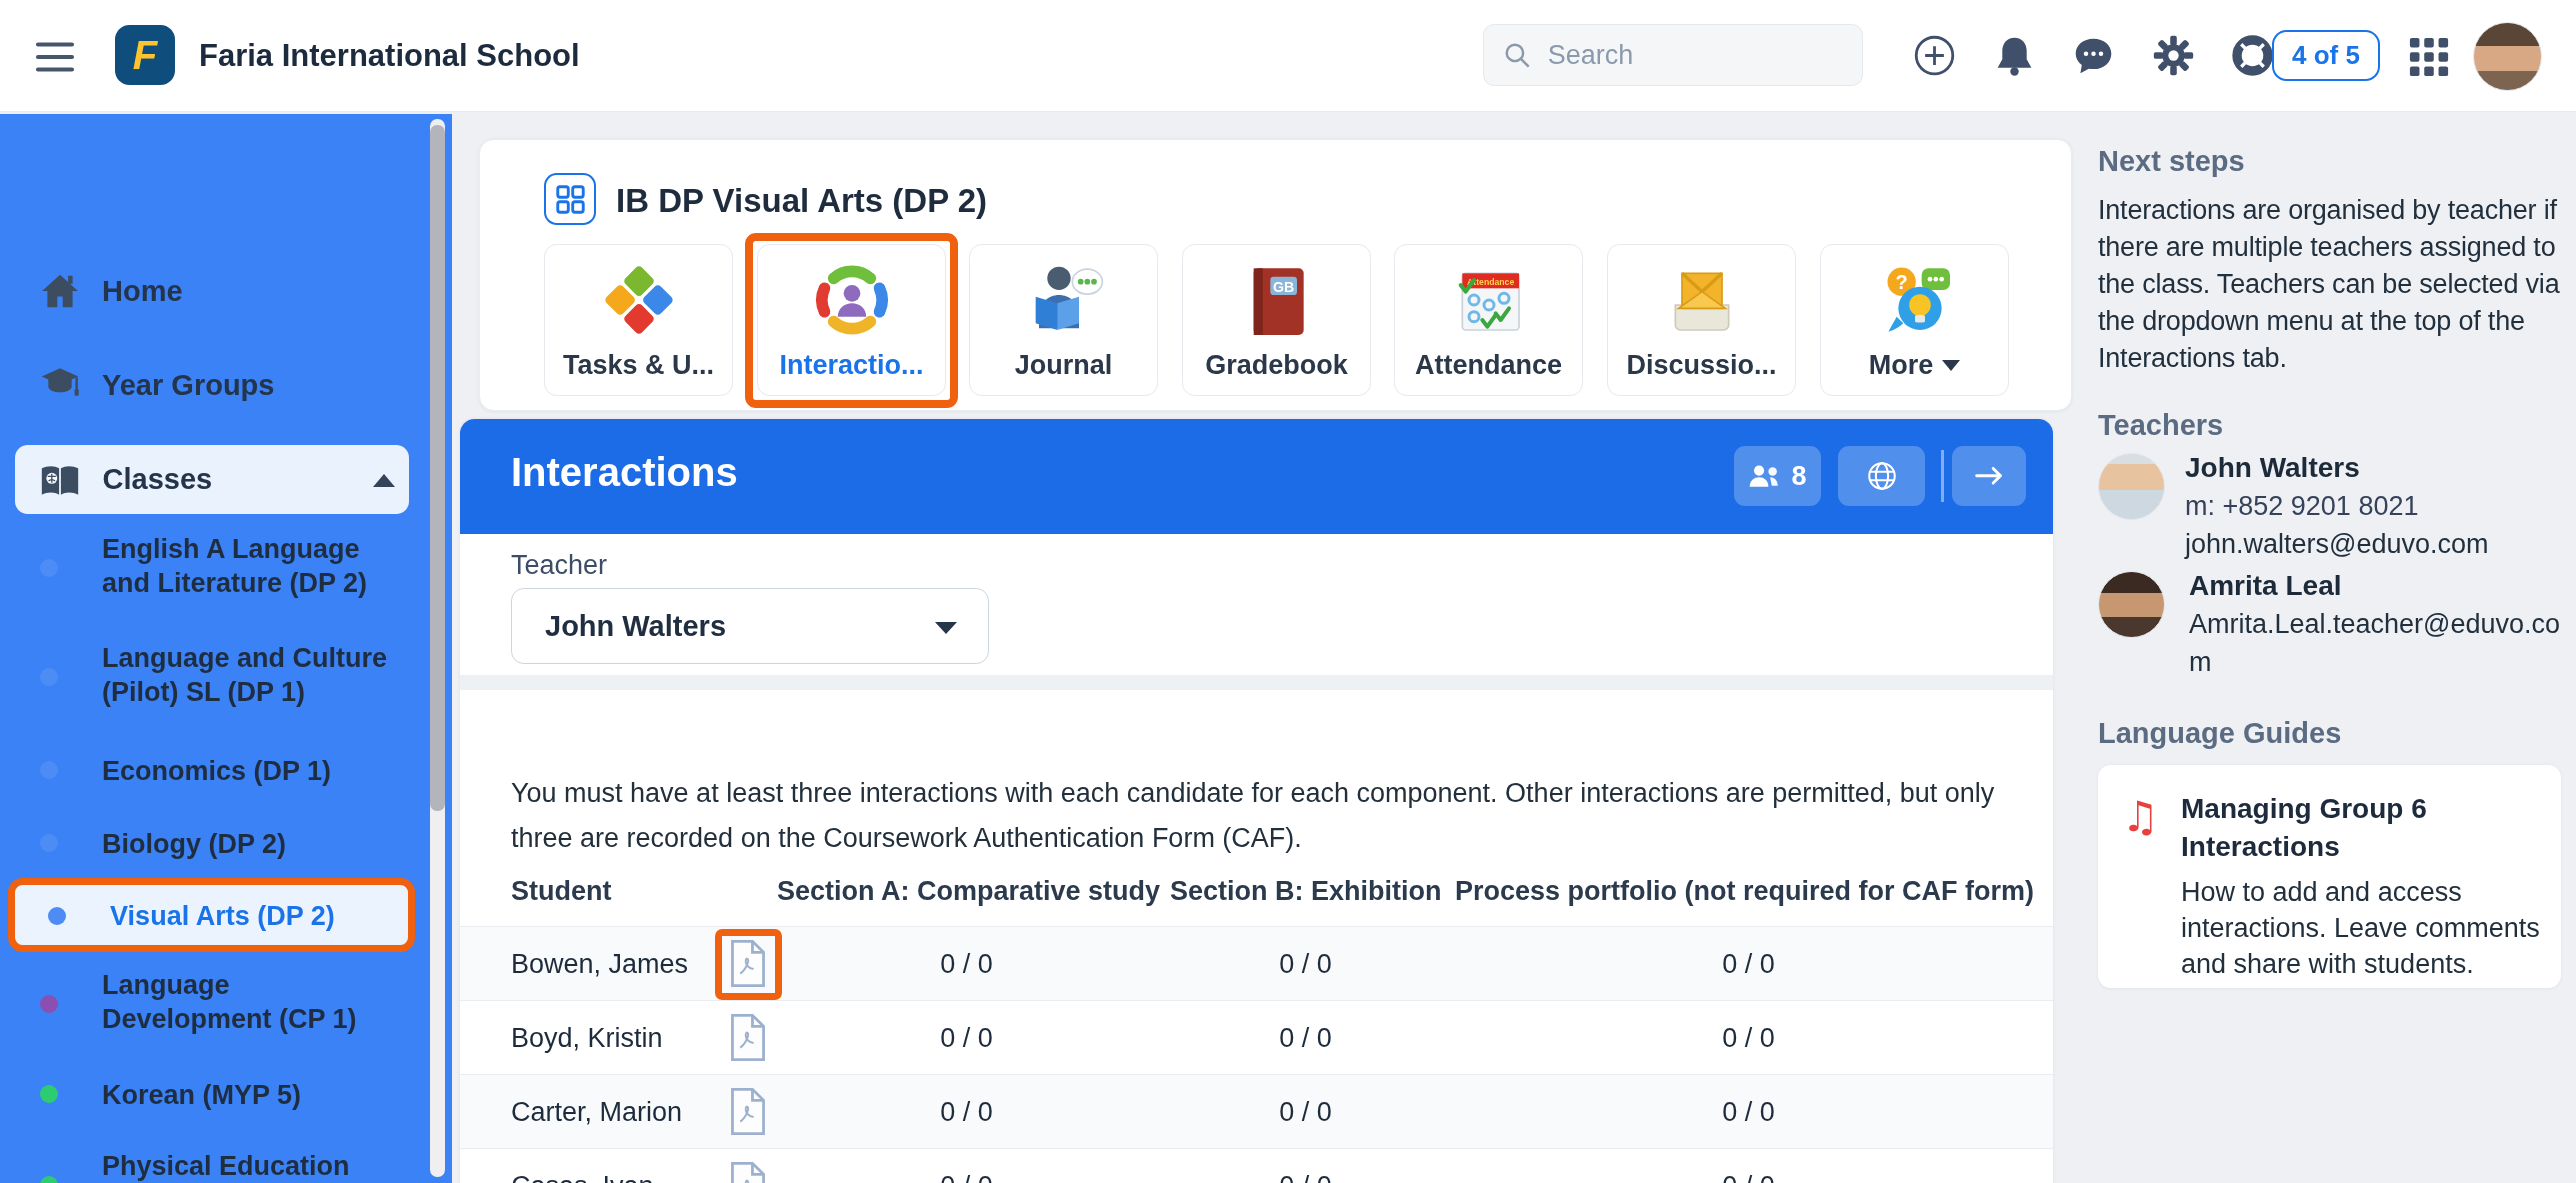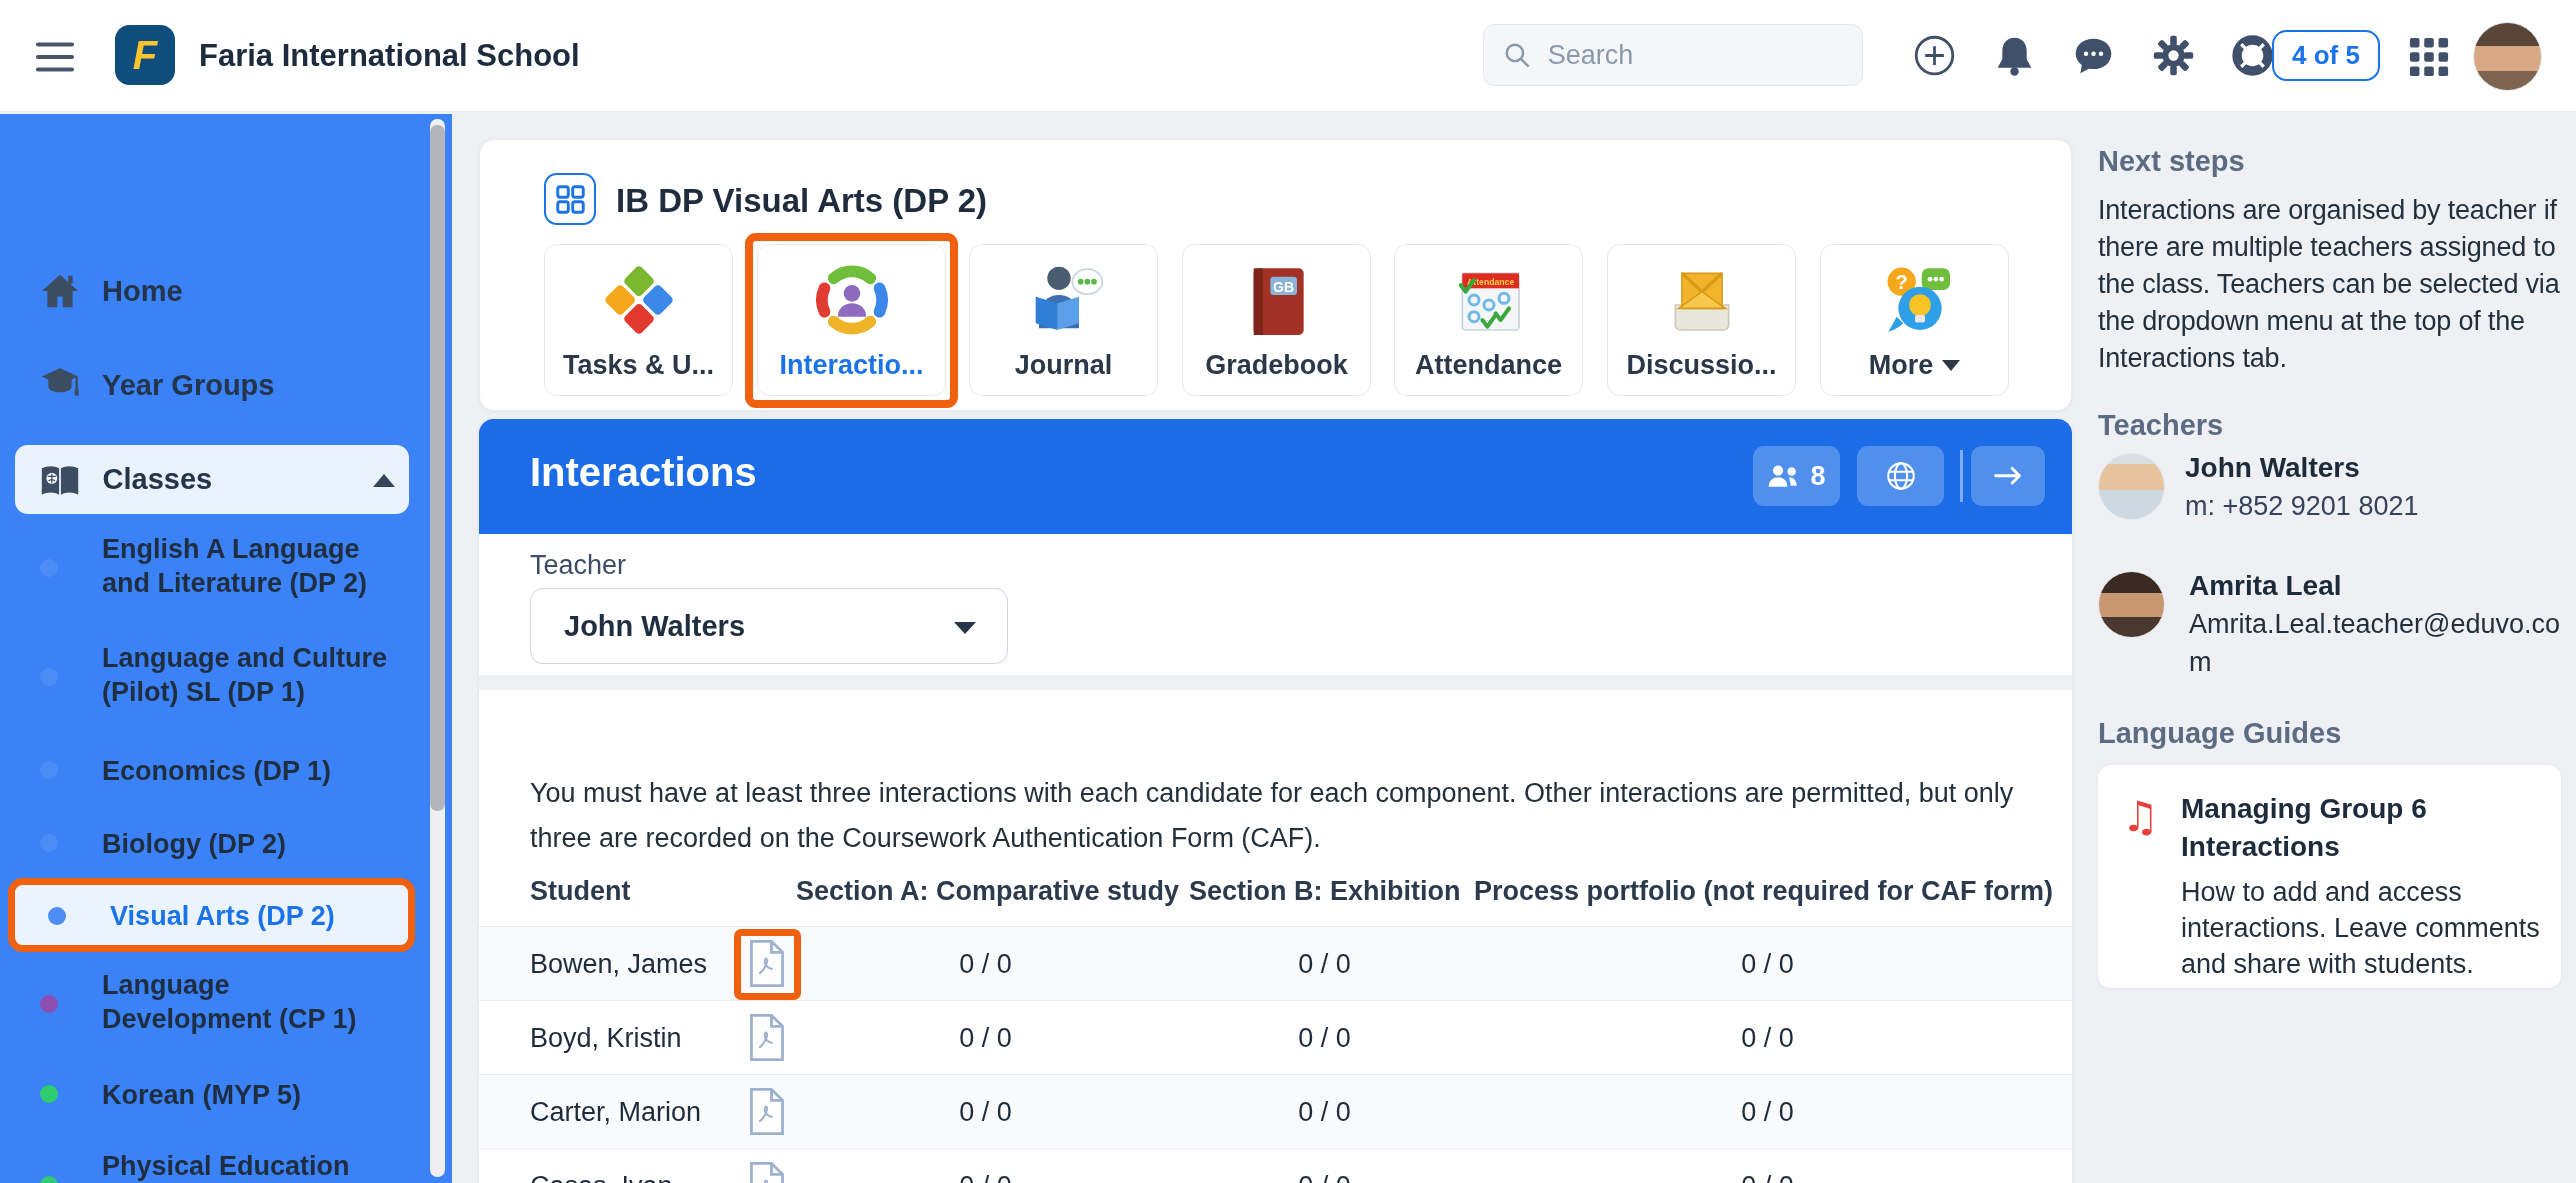--- a/index.html
+++ b/index.html
@@ -59,21 +59,21 @@
   .tile{position:absolute;top:104px;width:189px;height:152px;background:#fff;border:1.8px solid #e5e9ee;
         border-radius:12.7px;cursor:pointer;display:flex;flex-direction:column;align-items:center;}
   .tile svg{margin-top:14.5px;}
   .tile-label{margin-top:auto;margin-bottom:14.5px;font-size:27px;font-weight:600;color:#2a3849;
               display:flex;align-items:center;gap:9px;}
   .tile-active .tile-label{color:#1a73e8;}
   .caret-dn{width:0;height:0;border-left:9px solid transparent;border-right:9px solid transparent;
             border-top:11px solid #2a3849;display:inline-block;}
   .anno{position:absolute;border:8.1px solid #f0610f;border-radius:11px;pointer-events:none;z-index:25;}
 
-  .bannercard{left:479px;top:419px;width:1593px;height:764px;border-radius:14.5px 14.5px 0 0;overflow:hidden;
+  .bannercard{left:460px;top:419px;width:1593px;height:764px;border-radius:14.5px 14.5px 0 0;overflow:hidden;
               border:none;box-shadow:0 0.9px 3.6px rgba(20,35,60,.08);background:#fff;}
   .banner{position:absolute;left:0;top:0;width:100%;height:115px;background:#1b6ce6;}
   .banner-title{position:absolute;left:51px;top:31px;font-size:40px;font-weight:600;color:#fff;}
   .bbtn{position:absolute;top:27px;height:60px;background:rgba(255,255,255,.24);border-radius:11px;
         display:flex;align-items:center;justify-content:center;gap:9px;color:#fff;font-size:27px;
         font-weight:600;cursor:pointer;}
   .bdiv{position:absolute;top:31px;width:2.7px;height:52px;background:rgba(255,255,255,.45);}
 
   .body-area{position:absolute;left:0;top:115px;width:100%;height:649px;background:#fff;}
   .teach-label{position:absolute;left:51px;top:16.3px;font-size:27px;font-weight:400;color:#3e4d66;}
@@ -458,20 +458,21 @@
     <div class="rhead" style="position:absolute;top:18px">Next steps</div>
     <div class="rtext" style="position:absolute;top:65px;width:478px">Interactions are organised by teacher if there are multiple teachers assigned to the class. Teachers can be selected via the dropdown menu at the top of the Interactions tab.</div>
 
     <div class="rhead" style="position:absolute;top:282px">Teachers</div>
 
     <div class="t-row" style="position:absolute;top:322px;width:463px;height:118px">
       <div class="t-av avatar av-john" style="top:3.6px"></div>
       <div style="margin-left:87px">
         <div class="t-name">John Walters</div>
         <div class="t-line">m: +852 9201 8021</div>
+        <div class="t-email">john.walters@eduvo.com</div>
       </div>
     </div>
 
     <div class="t-row" style="position:absolute;top:440px;width:463px;height:118px">
       <div class="t-av avatar av-amrita" style="top:3.6px"></div>
       <div style="margin-left:91px">
         <div class="t-name">Amrita Leal</div>
         <div class="t-email">Amrita.Leal.teacher@eduvo.com</div>
       </div>
     </div>

